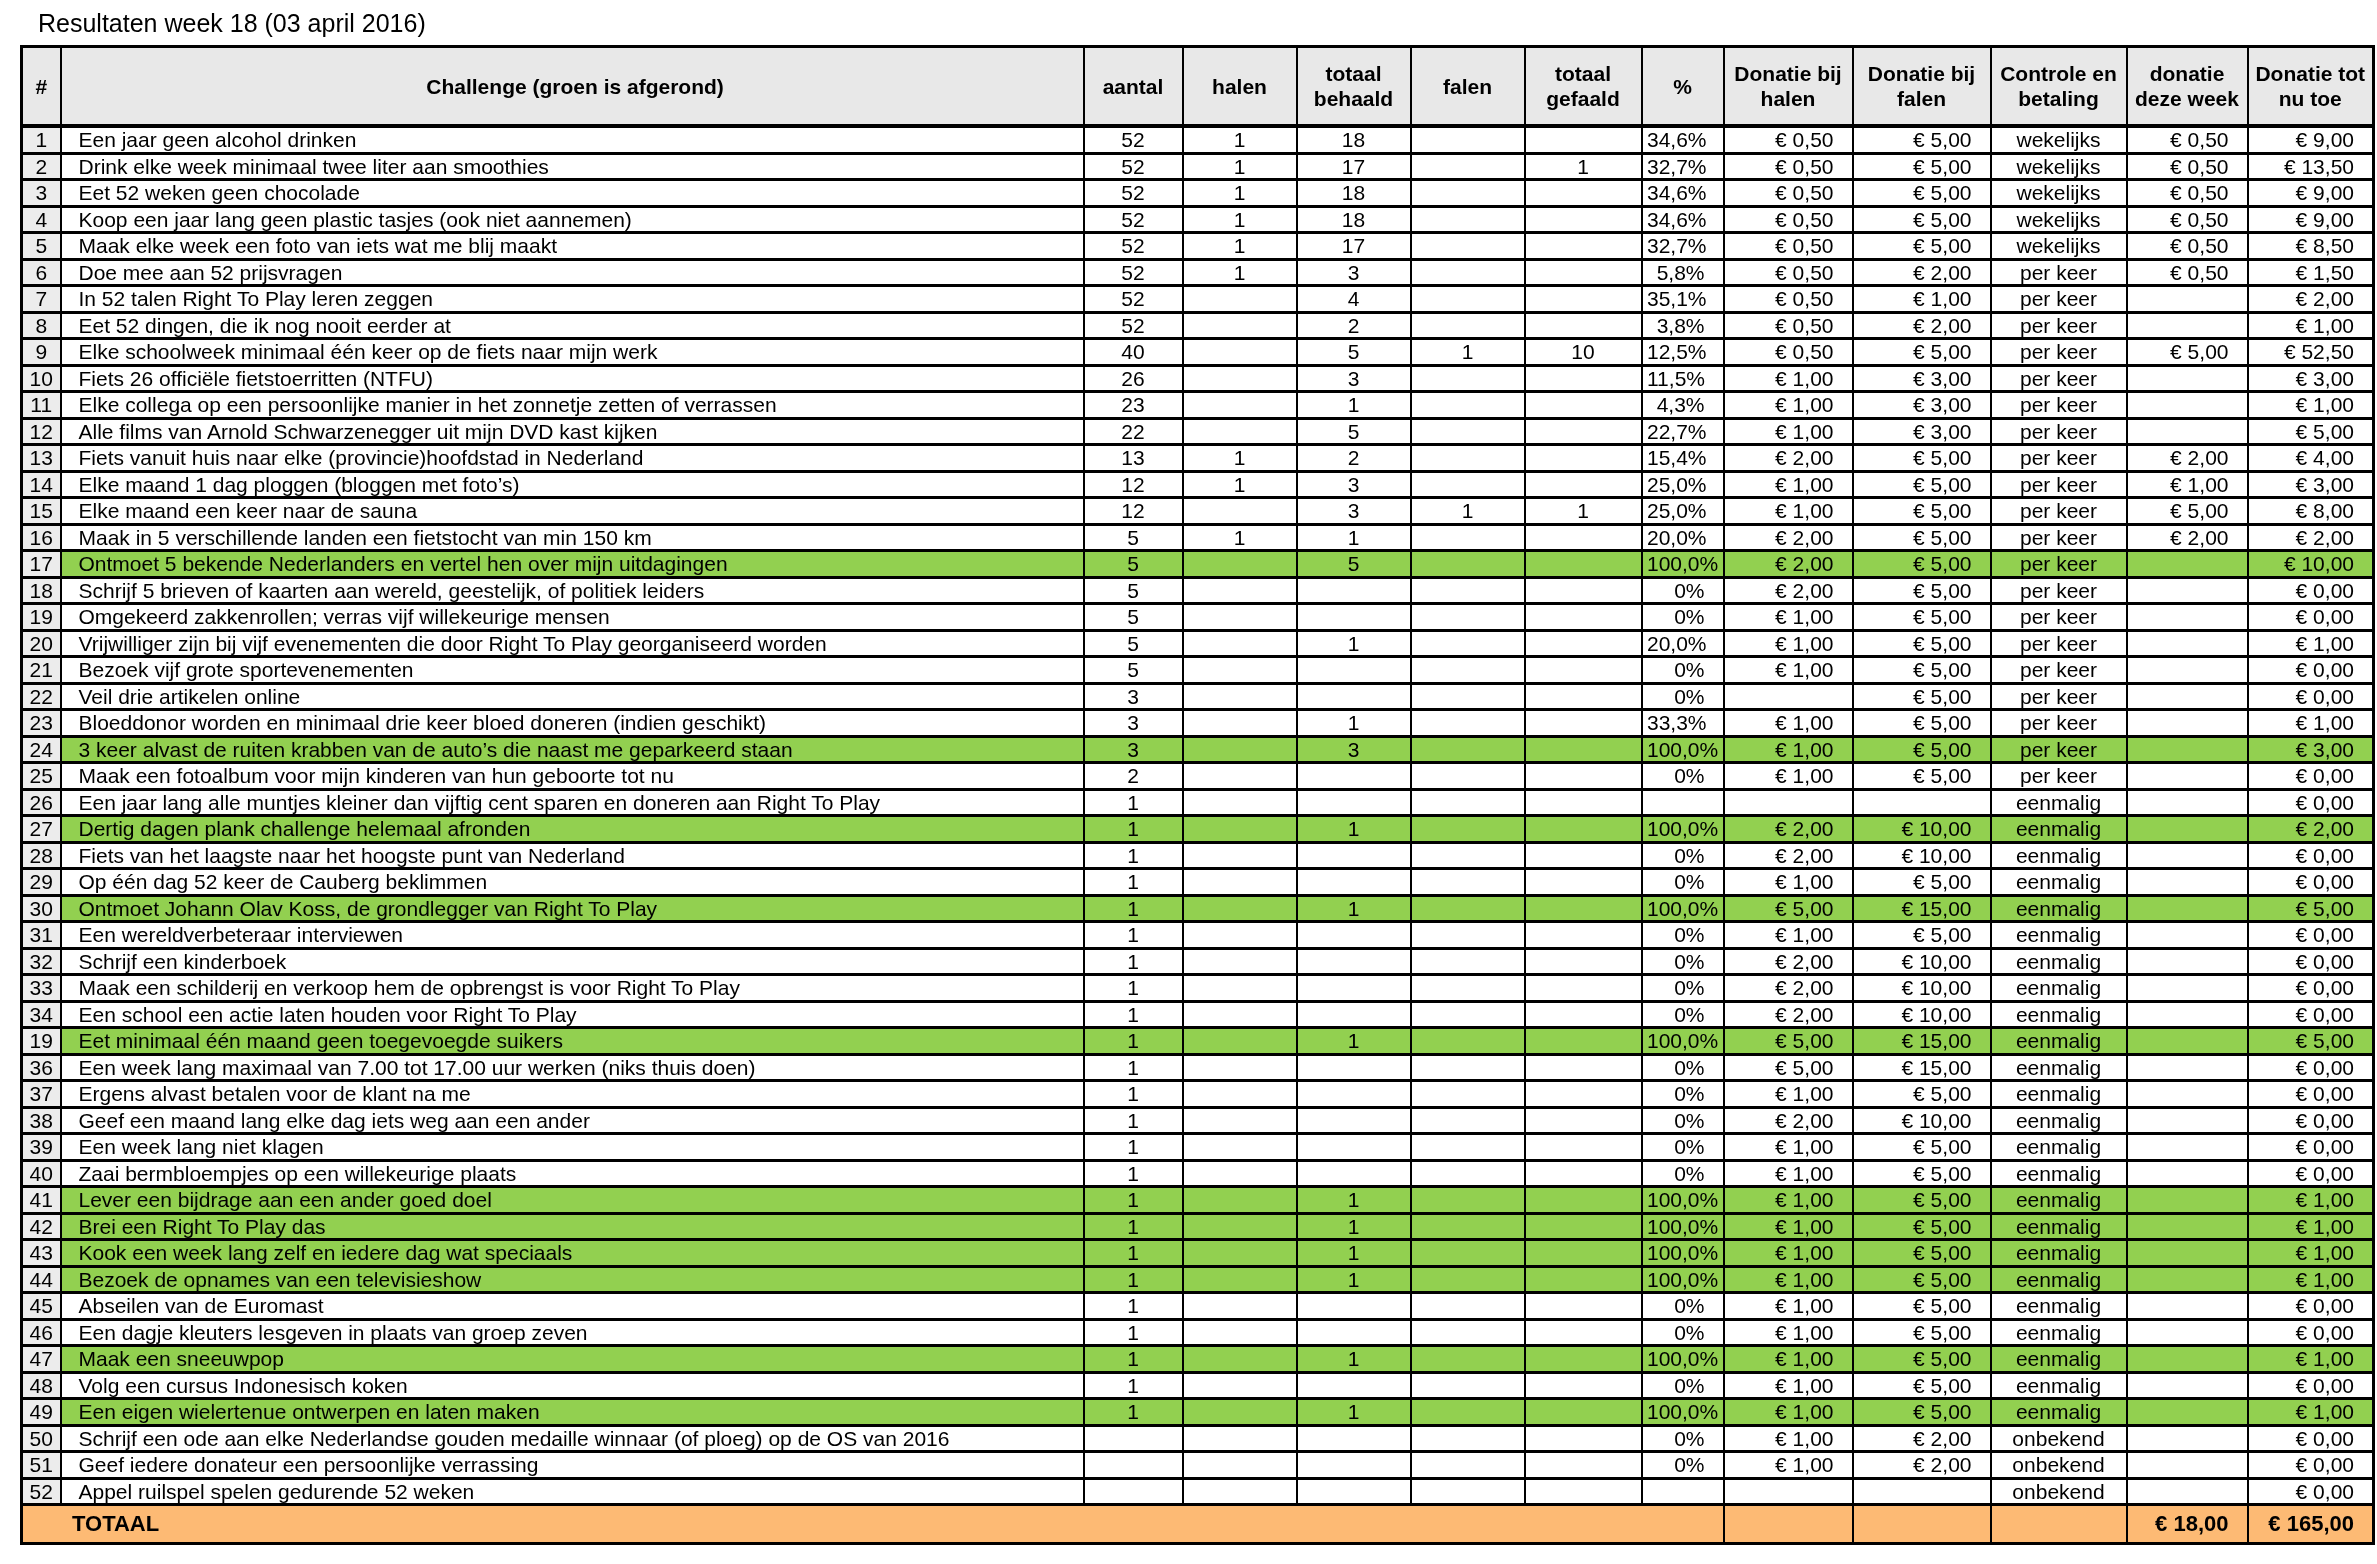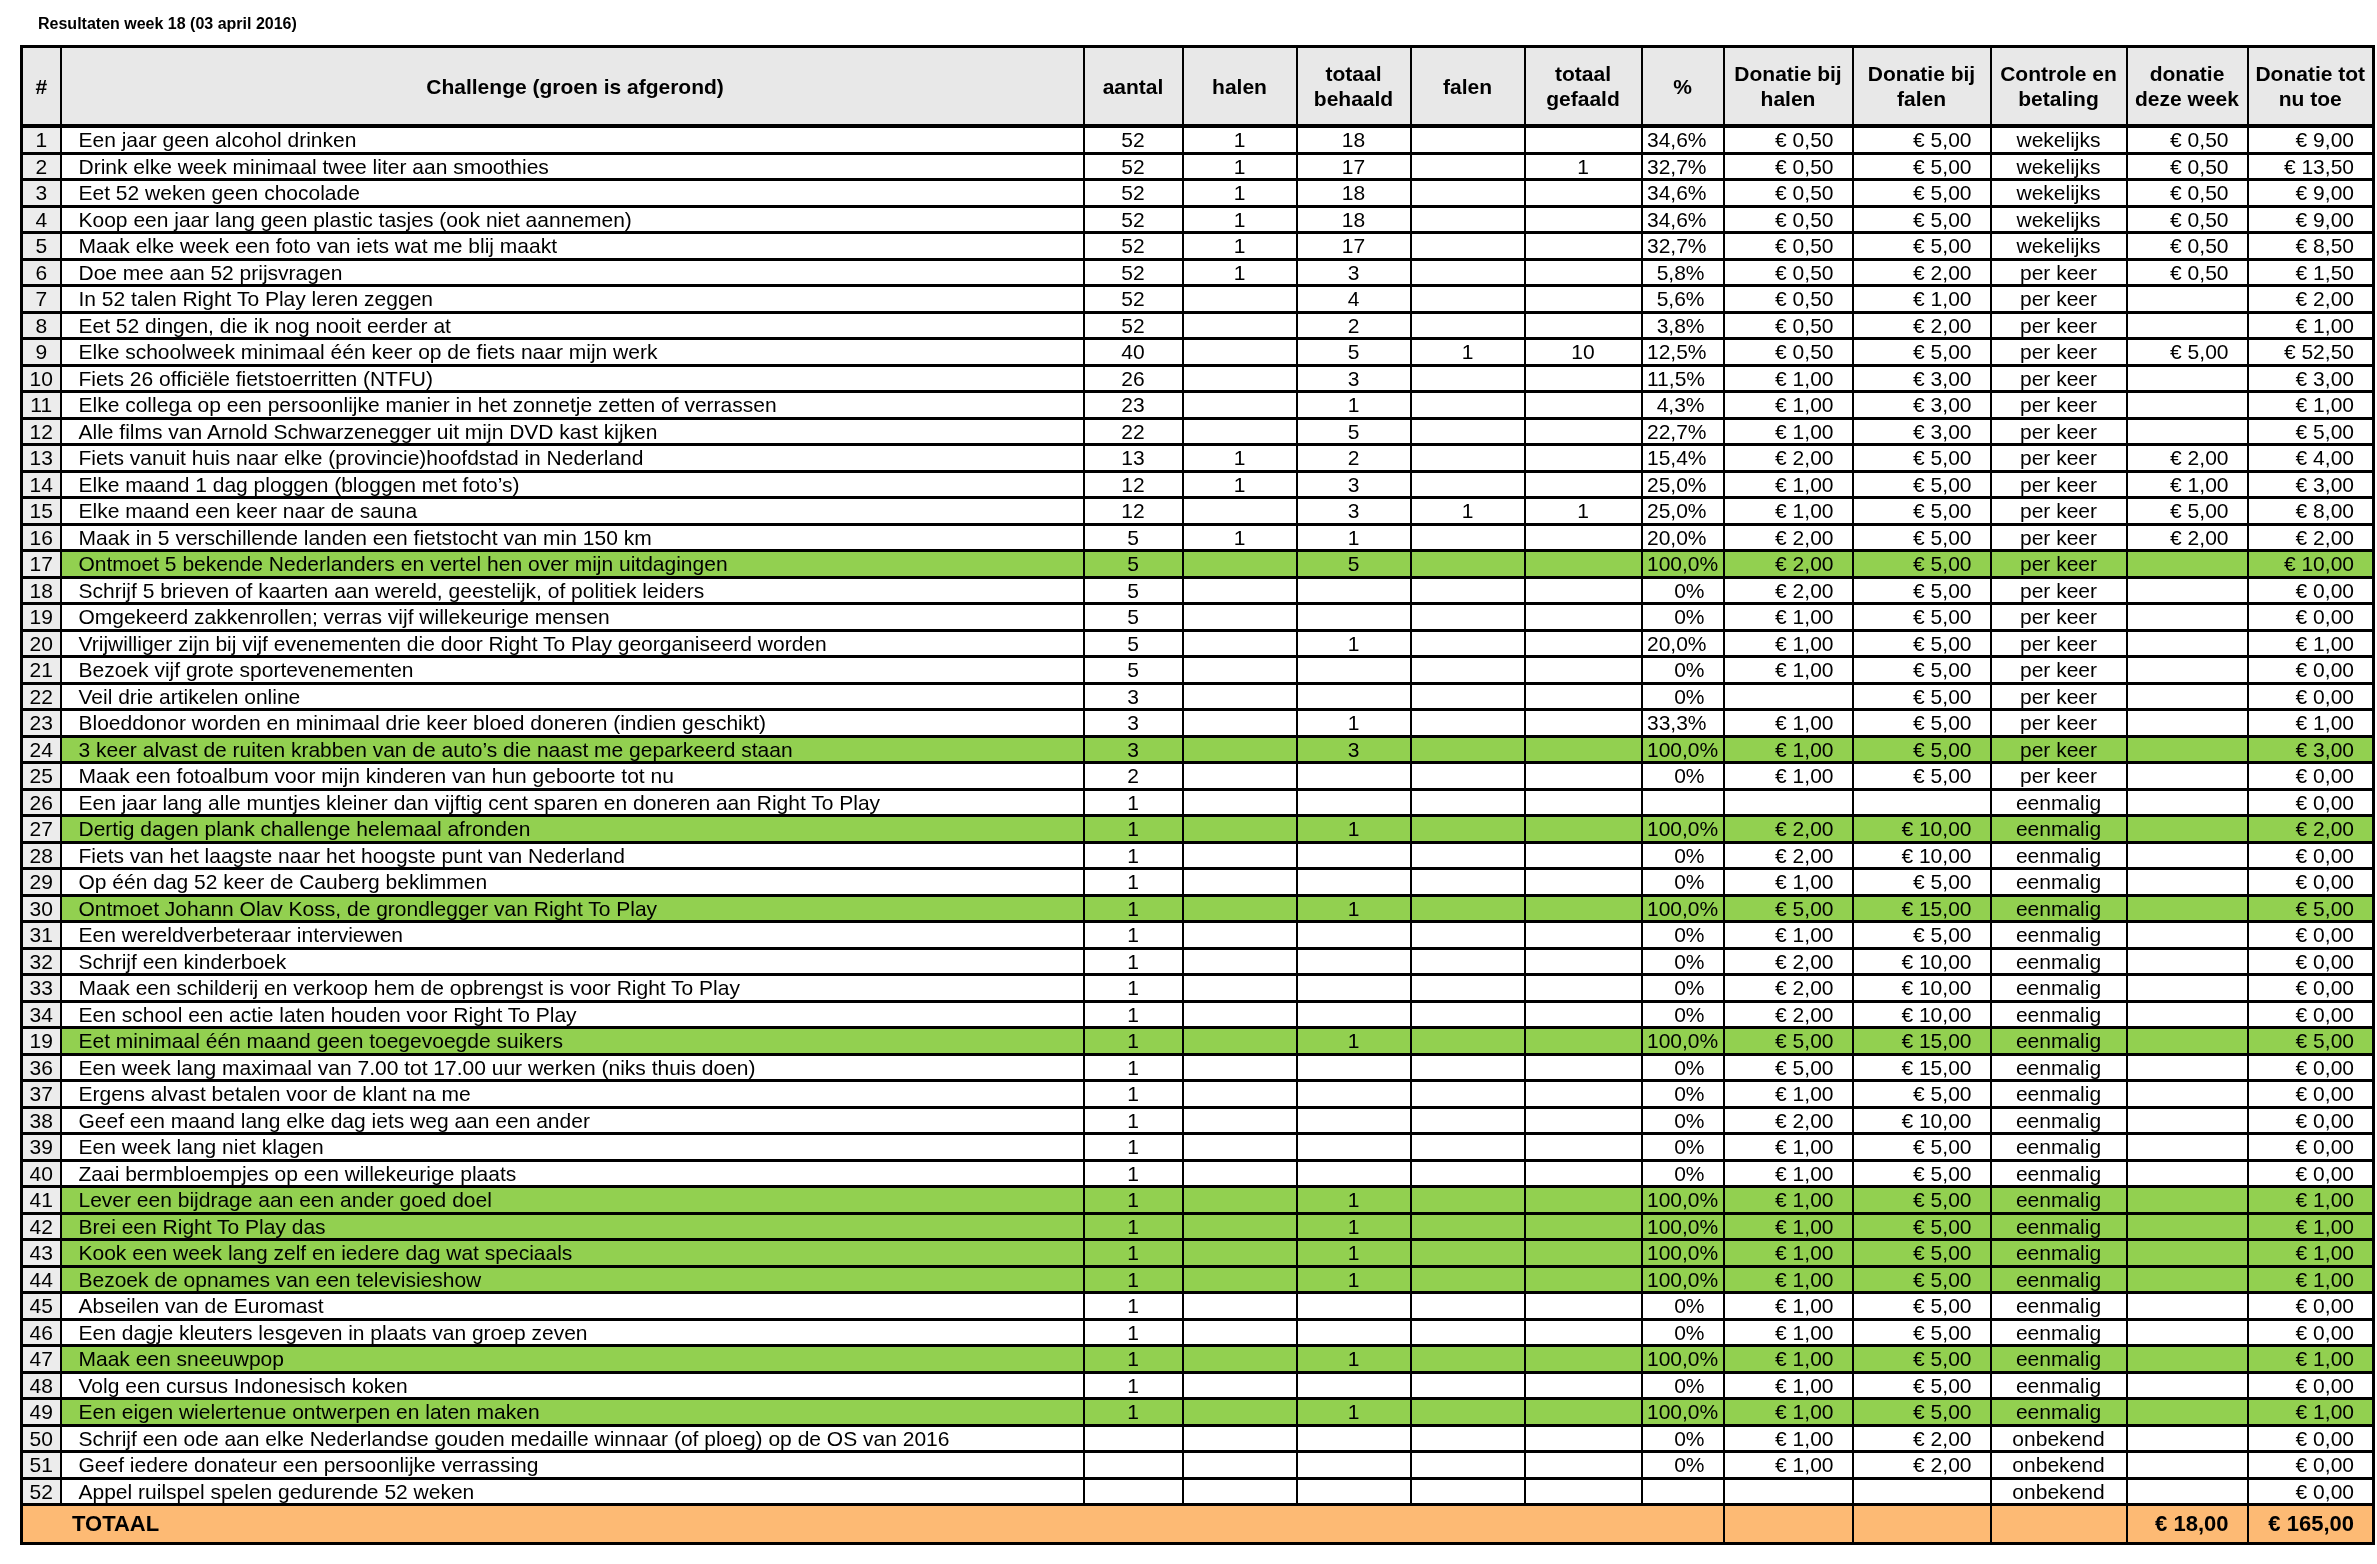--- a/index.html
+++ b/index.html
@@ -1,17 +1,17 @@
 <!DOCTYPE html>
 <html style="font-size:12px"><head>
 <meta charset="utf-8">
 <style>
   html,body{margin:0;padding:0;background:#ffffff;}
   body{width:2377px;height:1565px;position:relative;font-family:"Liberation Sans",sans-serif;color:#000;}
-  .page-title{position:absolute;left:38px;top:15px;font-size:16px;font-weight:bold;white-space:nowrap;}
+  .page-title{position:absolute;left:38px;top:9px;font-size:25px;font-weight:normal;white-space:nowrap;}
   table.results{position:absolute;left:20px;top:45px;width:2353px;border-collapse:collapse;table-layout:fixed;border:3.8px solid #000;}
   th,td{border-left:2.3px solid #000;border-right:2.3px solid #000;border-top:3px solid #000;border-bottom:3px solid #000;font-size:21px;overflow:hidden;white-space:nowrap;padding:0 4.5px;}
   thead th{background:#e8e8e8;height:76px;font-weight:bold;line-height:25px;white-space:normal;border-bottom:4.5px solid #000;text-align:center;vertical-align:middle;}
   thead th.h-challenge{text-align:center;padding-left:10.6px;}
   tbody td{height:23.5px;line-height:23.5px;}
   .col-num{text-align:center;background:#ececec;}
   .col-challenge{text-align:left;padding-left:17px;}
   .col-aantal,.col-halen,.col-behaald,.col-falen,.col-gefaald,.col-controle{text-align:center;}
   .col-pct{text-align:right;padding-right:18px;}
   .col-don_halen,.col-don_falen,.col-deze_week,.col-tot_nu{text-align:right;padding-right:18px;}
@@ -150,21 +150,21 @@
         <td class="col-tot_nu">€ 1,50</td>
       </tr>
       <tr>
         <td class="col-num">7</td>
         <td class="col-challenge">In 52 talen Right To Play leren zeggen</td>
         <td class="col-aantal">52</td>
         <td class="col-halen"></td>
         <td class="col-behaald">4</td>
         <td class="col-falen"></td>
         <td class="col-gefaald"></td>
-        <td class="col-pct">5,6%</td>
+        <td class="col-pct">35,1%</td>
         <td class="col-don_halen">€ 0,50</td>
         <td class="col-don_falen">€ 1,00</td>
         <td class="col-controle">per keer</td>
         <td class="col-deze_week"></td>
         <td class="col-tot_nu">€ 2,00</td>
       </tr>
       <tr>
         <td class="col-num">8</td>
         <td class="col-challenge">Eet 52 dingen, die ik nog nooit eerder at</td>
         <td class="col-aantal">52</td>

